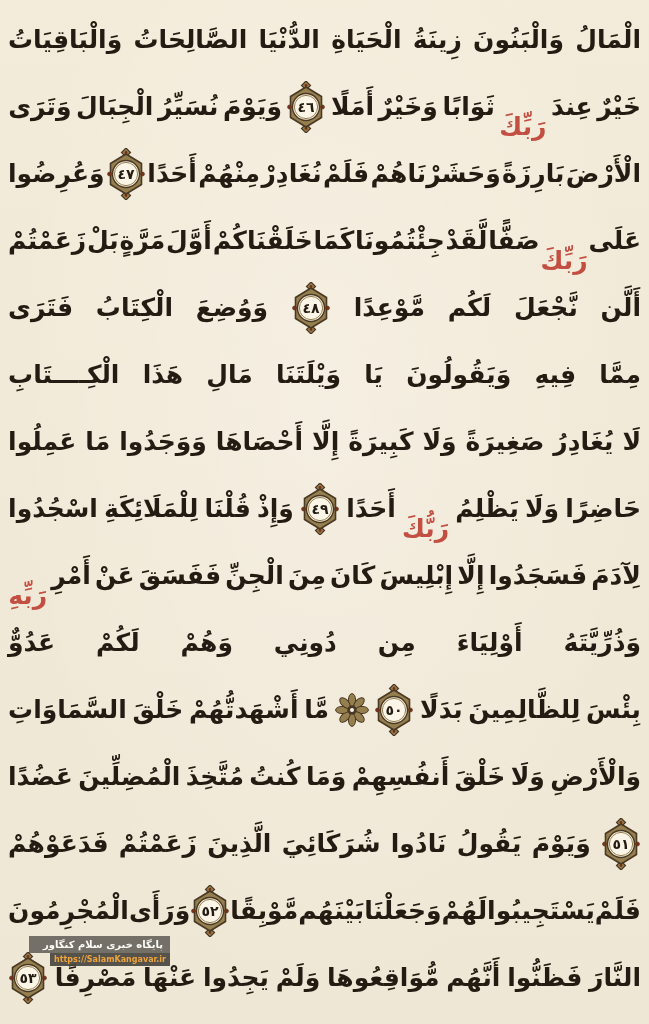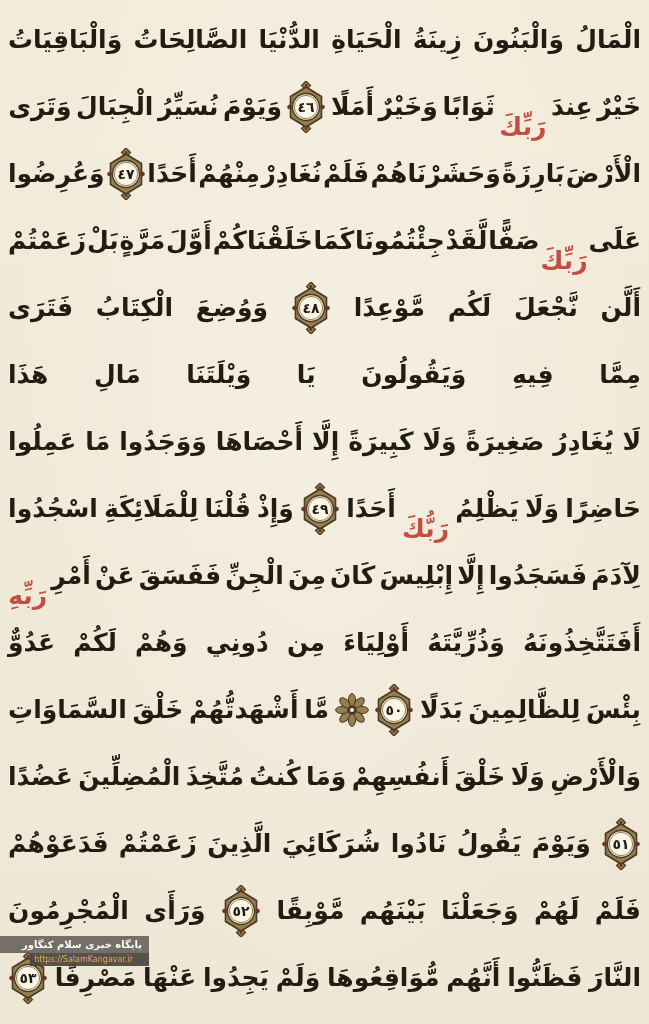--- a/index.html
+++ b/index.html
@@ -36,31 +36,32 @@
   
   #watermark {
     position:absolute; left:0; top:933px; z-index:5;
     direction:rtl; text-align:right;
   }
   #wm-title {
     display:inline-block;
     background:rgba(96,92,86,0.86);
     color:#fdfcf8;
     font-size:10px; font-weight:bold;
-    padding:3px 7px 3px 22px;
+    padding:3px 7px 3px 14px;
     letter-spacing:0;
+    margin-left:29px;
   }
   #wm-url {
     direction:ltr;
     display:block;
     width:max-content;
     background:rgba(72,69,64,0.92);
     color: var(--wm-orange, #f0a53c);
-    font-size:8px; font-weight:normal;
-    padding:2px 16px 2px 4px;
+    font-size:8px; font-weight:bold;
+    padding:2px 4px 2px 4px;
   }
 </style>
 </head>
 <body>
 
 <div id="page" style="--bg: #f8f1e0; --ink: #241c12; --red: #c34f42; --wm-orange: #f0a53c;">
   <div id="lines">
       <div class="qline">
         <span class="word">الْمَالُ</span>
         <span class="word">وَالْبَنُونَ</span>
@@ -157,20 +158,21 @@
         <span class="word">فَتَرَى</span>
       </div>
       <div class="qline">
         <span class="word">مِمَّا</span>
         <span class="word">فِيهِ</span>
         <span class="word">وَيَقُولُونَ</span>
         <span class="word">يَا</span>
         <span class="word">وَيْلَتَنَا</span>
         <span class="word">مَالِ</span>
         <span class="word">هَذَا</span>
+        <span class="word">الْكِــــتَابِ</span>
       </div>
       <div class="qline">
         <span class="word">لَا</span>
         <span class="word">يُغَادِرُ</span>
         <span class="word">صَغِيرَةً</span>
         <span class="word">وَلَا</span>
         <span class="word">كَبِيرَةً</span>
         <span class="word">إِلَّا</span>
         <span class="word">أَحْصَاهَا</span>
         <span class="word">وَوَجَدُوا</span>
@@ -209,21 +211,20 @@
         <span class="word">إِبْلِيسَ</span>
         <span class="word">كَانَ</span>
         <span class="word">مِنَ</span>
         <span class="word">الْجِنِّ</span>
         <span class="word">فَفَسَقَ</span>
         <span class="word">عَنْ</span>
         <span class="word">أَمْرِ</span>
         <span class="word red">رَبِّهِ</span>
       </div>
       <div class="qline">
-        <span class="word">أَفَتَتَّخِذُونَهُ</span>
         <span class="word">وَذُرِّيَّتَهُ</span>
         <span class="word">أَوْلِيَاءَ</span>
         <span class="word">مِن</span>
         <span class="word">دُونِي</span>
         <span class="word">وَهُمْ</span>
         <span class="word">لَكُمْ</span>
         <span class="word">عَدُوٌّ</span>
       </div>
       <div class="qline">
         <span class="word">بِئْسَ</span>
@@ -291,20 +292,21 @@
         <span class="word">وَيَوْمَ</span>
         <span class="word">يَقُولُ</span>
         <span class="word">نَادُوا</span>
         <span class="word">شُرَكَائِيَ</span>
         <span class="word">الَّذِينَ</span>
         <span class="word">زَعَمْتُمْ</span>
         <span class="word">فَدَعَوْهُمْ</span>
       </div>
       <div class="qline">
         <span class="word">فَلَمْ</span>
+        <span class="word">يَسْتَجِيبُوا</span>
         <span class="word">لَهُمْ</span>
         <span class="word">وَجَعَلْنَا</span>
         <span class="word">بَيْنَهُم</span>
         <span class="word">مَّوْبِقًا</span>
         <span class="marker">
           <svg width="40" height="52" viewBox="0 0 40 52" xmlns="http://www.w3.org/2000/svg">
     <polygon points="20,0 24.5,4.5 20,9 15.5,4.5" fill="#967f4e" stroke="#493823" stroke-width="1.2"></polygon>
     <polygon points="20,43 24.5,47.5 20,52 15.5,47.5" fill="#967f4e" stroke="#493823" stroke-width="1.2"></polygon>
     <circle cx="20" cy="4.5" r="1.4" fill="#7d2f16"></circle>
     <circle cx="20" cy="47.5" r="1.4" fill="#7d2f16"></circle>

